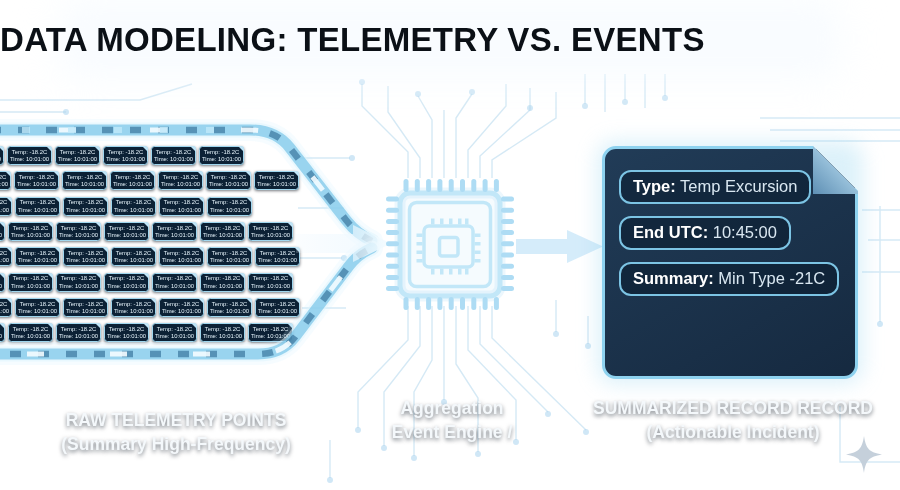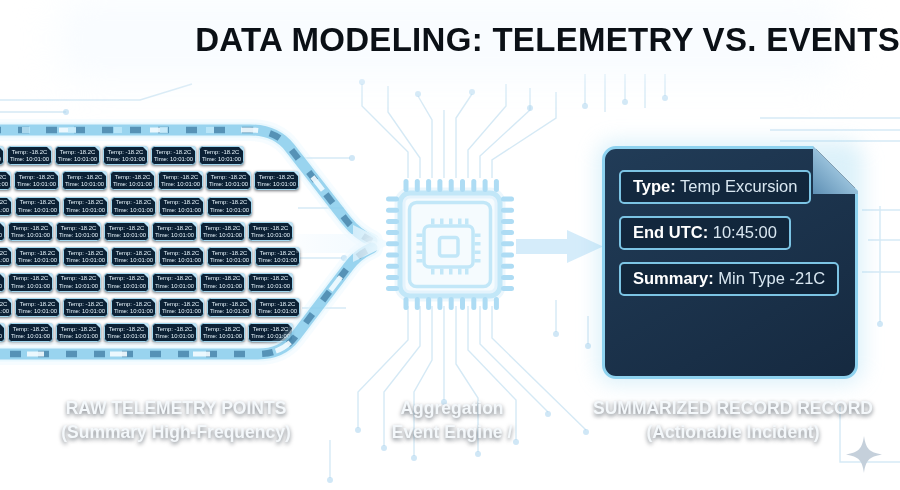--- a/index.html
+++ b/index.html
@@ -15,21 +15,21 @@
   .layer{position:absolute;left:0;top:0;width:900px;height:490px;}
   svg{display:block;}
 
   
   .title-glow{
     position:absolute;left:70px;top:9px;width:760px;height:60px;border-radius:18px;
     background:rgba(248,252,255,0.88);filter:blur(8px);z-index:5;
     box-shadow:0 0 34px 18px rgba(244,250,255,0.45);
   }
   .title{
-    position:absolute;left:0;right:0;top:21px;text-align:right;z-index:6;
+    position:absolute;left:0;right:0;top:21px;text-align:left;z-index:6;
     font-size:33px;font-weight:bold;letter-spacing:0.3px;color:#0b1016;
   }
 
   
   .telemetry-field{z-index:2;pointer-events:none;}
   .chip-row{position:absolute;display:flex;gap:3px;}
   .chip{
     flex:0 0 45px;width:45px;height:19px;box-sizing:border-box;position:relative;
     background:#0c2135;border:1px solid #9fd6ee;border-radius:3.5px;
     box-shadow:0 1px 3px rgba(2,10,20,0.55);
@@ -51,33 +51,33 @@
     border:3px solid #8ed2ef;border-radius:14px;z-index:4;
     clip-path:polygon(0 0,211px 0,100% 45px,100% 100%,0 100%);
   }
   .card-fold{
     position:absolute;top:-3px;left:208px;width:48px;height:48px;
     clip-path:polygon(0 0,100% 100%,0 100%);
     background:linear-gradient(to bottom left,#c6e0f0 0%,#9dc5de 45%,#5e8fb4 100%);
   }
   .field-row{
     display:table;margin:12px 0 0 14px;padding:5px 12px 6px;white-space:nowrap;
-    background:rgba(10,28,46,0.55);border:2px solid #7cc4e4;border-radius:5px;
+    background:rgba(10,28,46,0.55);border:2px solid #7cc4e4;border-radius:12px;
     font-size:16.5px;color:#d9e7f1;
   }
   .field-row:first-child{margin-top:21px;}
   .field-label{font-weight:bold;color:#ffffff;}
 
   
   .caption{
     position:absolute;text-align:center;color:#f4f8fb;font-weight:bold;
     font-size:17.5px;line-height:24px;z-index:5;
     text-shadow:0 2px 4px rgba(4,14,28,0.55);
   }
-  .caption-left{left:16px;width:320px;top:396px;}
+  .caption-left{left:16px;width:320px;top:408px;}
   .caption-mid{left:342px;width:220px;top:396px;}
   .caption-right{left:577px;width:312px;top:396px;}
 </style>
 </head>
 <body>
 
 <svg class="layer" style="z-index:1" viewBox="0 0 900 490">
   <g fill="none" stroke="#9ccae8" stroke-opacity="0.42" stroke-width="1.4">
     <path d="M585 74 V104 M605 74 V112 M625 74 V100 M645 74 V108 M665 74 V96"></path>
     <path d="M0 100 H140 L192 84"></path>

